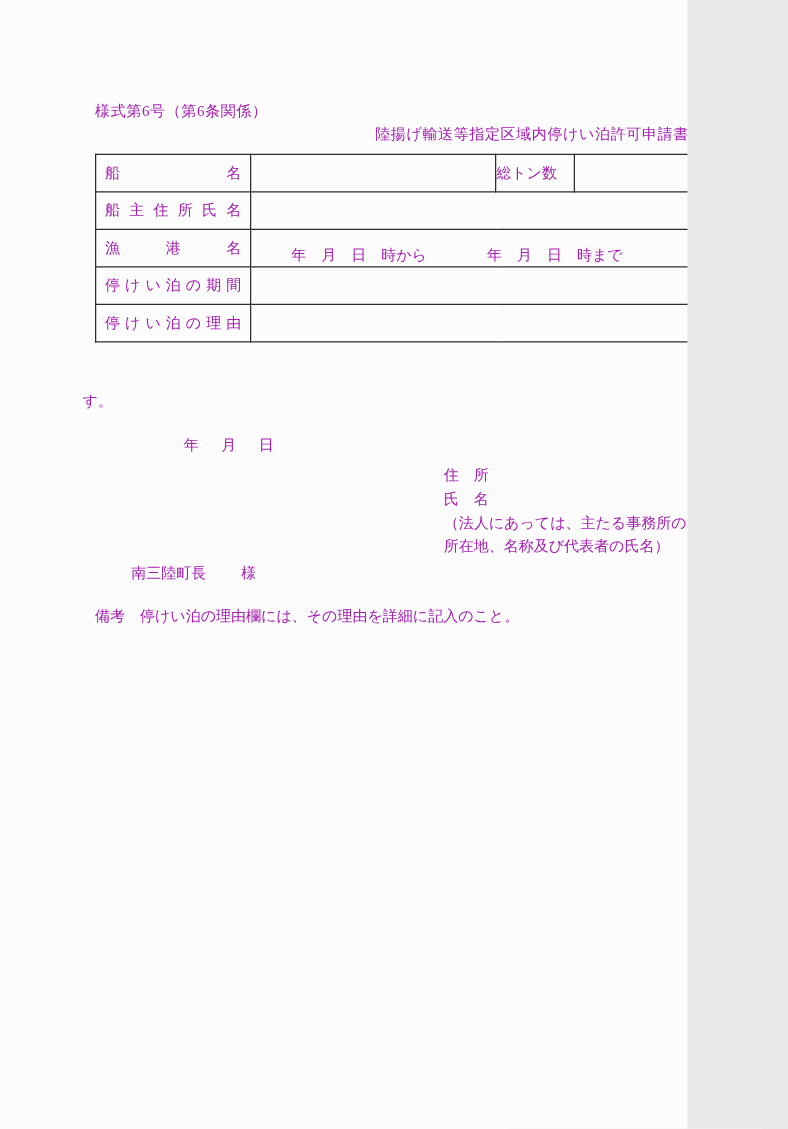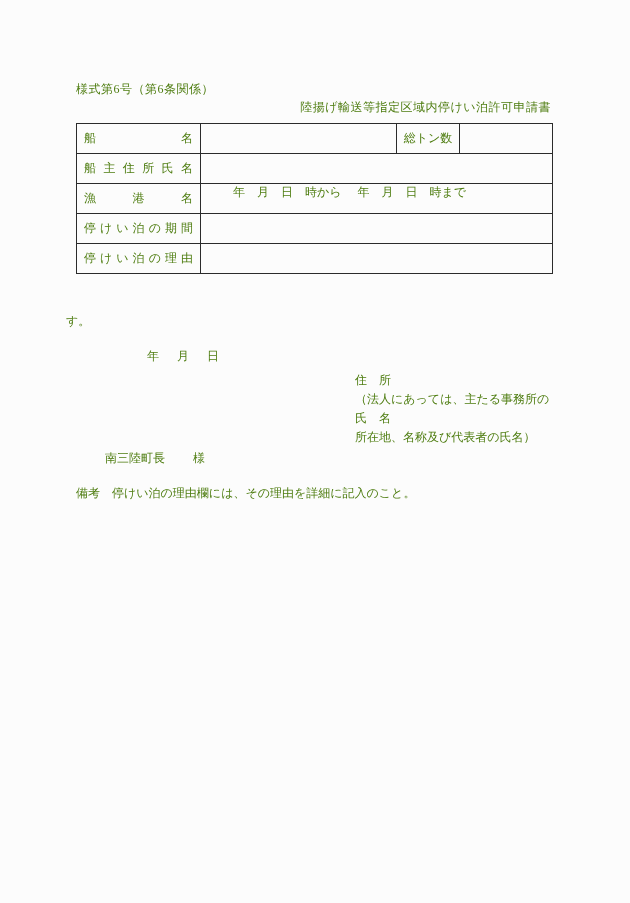--- a/index.html
+++ b/index.html
@@ -1,44 +1,44 @@
 <!DOCTYPE html>
 <html><head>
 <meta charset="utf-8">
 <style>
   html,body{margin:0;padding:0;}
   body{background:#e8e8e8;}
   .page{
     position:relative;
-    width:630px;height:903px;
+    width:550px;height:903px;
     background:#fcfcfc;
     font-family:"Liberation Serif","DejaVu Serif",serif;
     font-size:12px;
-    color:#4d7c0f;
+    color:#a21caf;
     overflow:hidden;
   }
   .form-number{position:absolute;left:76px;top:81px;letter-spacing:0.5px;}
   .form-title{position:absolute;left:76px;top:99px;width:475px;text-align:right;letter-spacing:0.5px;}
 
   table.form-table{
     position:absolute;left:76px;top:123px;
     width:476px;border-collapse:collapse;table-layout:fixed;
   }
   table.form-table td{
     border:1px solid #2b2b2b;
     height:29px;padding:0;vertical-align:middle;
     overflow:hidden;
   }
   .char-justify{
     display:flex;justify-content:space-between;align-items:center;
     height:100%;padding:0 7px;box-sizing:border-box;
   }
-  .ton-label{text-align:center;margin-top:18px;}
+  .ton-label{text-align:left;margin-top:18px;}
   .date-cell-inner{
-    display:flex;gap:16px;align-items:flex-start;
+    display:flex;gap:48px;align-items:flex-end;
     height:100%;padding-left:32px;box-sizing:border-box;
   }
 
   .para-line1{position:absolute;left:93px;top:291px;white-space:nowrap;}
   .para-line2{position:absolute;left:66px;top:313px;}
 
   .date-line{position:absolute;left:147px;top:348px;display:flex;gap:18px;}
 
   .sig-block{position:absolute;left:355px;top:371px;line-height:19px;}
 
@@ -135,22 +135,22 @@
   <div class="para-line2">す。</div>
 
   <div class="date-line">
     <span>年</span>
     <span>月</span>
     <span>日</span>
   </div>
 
   <div class="sig-block">
     <div>住　所</div>
+    <div>氏　名</div>
     <div>（法人にあっては、主たる事務所の</div>
-    <div>氏　名</div>
     <div>所在地、名称及び代表者の氏名）</div>
   </div>
 
   <div class="addressee-line">
     <span>南三陸町長</span>
     <span>様</span>
   </div>
 
   <div class="remarks">備考　停けい泊の理由欄には、その理由を詳細に記入のこと。</div>
 

